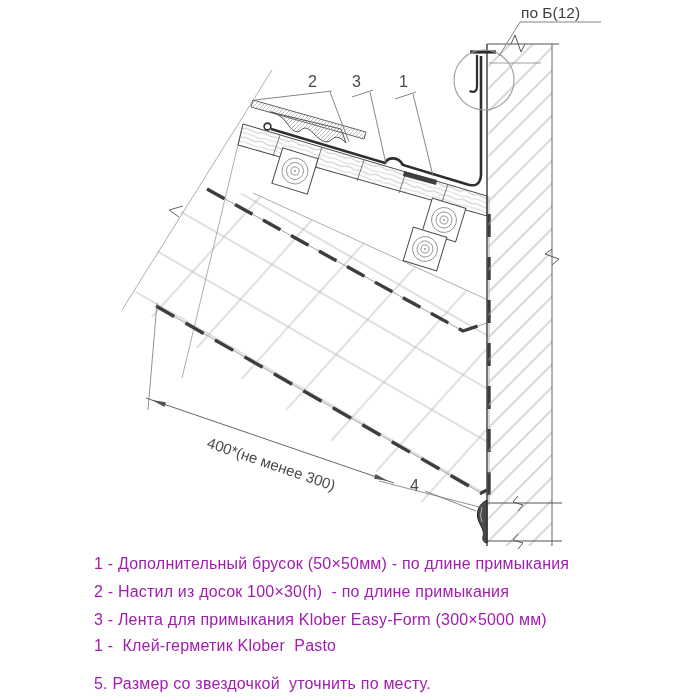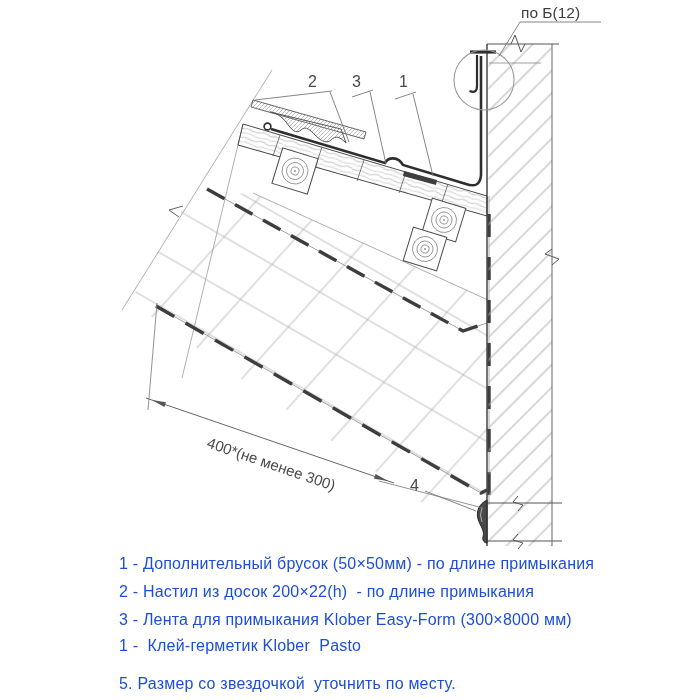--- a/index.html
+++ b/index.html
@@ -1,19 +1,19 @@
 <!DOCTYPE html>
 <html><head>
 <meta charset="utf-8">
 <style>
   html,body{margin:0;padding:0;background:#ffffff;}
   #stage{position:relative;width:660px;height:700px;background:#ffffff;overflow:hidden;
          font-family:"Liberation Sans", sans-serif;}
   #drawing{position:absolute;left:0;top:0;}
-  .legend-line{position:absolute;left:119px;font-size:16px;color:#1d4ed8;
+  .legend-line{position:absolute;left:94px;font-size:16px;color:#a21caf;
                white-space:pre;letter-spacing:0.2px;text-align:right;}
   svg text{font-family:"Liberation Sans", sans-serif;}
   .callout-num{font-size:16px;fill:#4a4a4a;}
   .dim-text{font-size:15px;fill:#4a4a4a;}
   .title-text{font-size:15.5px;fill:#3f3f3f;}
 </style>
 </head>
 <body>
 
 <div id="stage">
@@ -156,19 +156,19 @@
     <path d="M483,508 L379,481" stroke="#777777" stroke-width="0.8"></path>
     <path d="M146,398 L394,483" stroke="#555555" stroke-width="0.9"></path>
     <polygon points="152,400 164.4,407 166,402.2" fill="#555555"></polygon>
     <polygon points="388,481 374,478.8 375.6,474" fill="#555555"></polygon>
     <text transform="translate(206,447) rotate(19)" class="dim-text">400*(не менее 300)</text>
   </g>
 </svg>
 
 <div>
   <div class="legend-line" style="top:555px">1 - Дополнительный брусок (50×50мм) - по длине примыкания</div>
-  <div class="legend-line" style="top:583px">2 - Настил из досок 200×22(h)  - по длине примыкания</div>
-  <div class="legend-line" style="top:611px">3 - Лента для примыкания Klober Easy-Form (300×8000 мм)</div>
+  <div class="legend-line" style="top:583px">2 - Настил из досок 100×30(h)  - по длине примыкания</div>
+  <div class="legend-line" style="top:611px">3 - Лента для примыкания Klober Easy-Form (300×5000 мм)</div>
   <div class="legend-line" style="top:637px">1 -  Клей-герметик Klober  Pasto</div>
   <div class="legend-line" style="top:675px">5. Размер со звездочкой  уточнить по месту.</div>
 </div>
 
 </div>
 
 </body></html>

